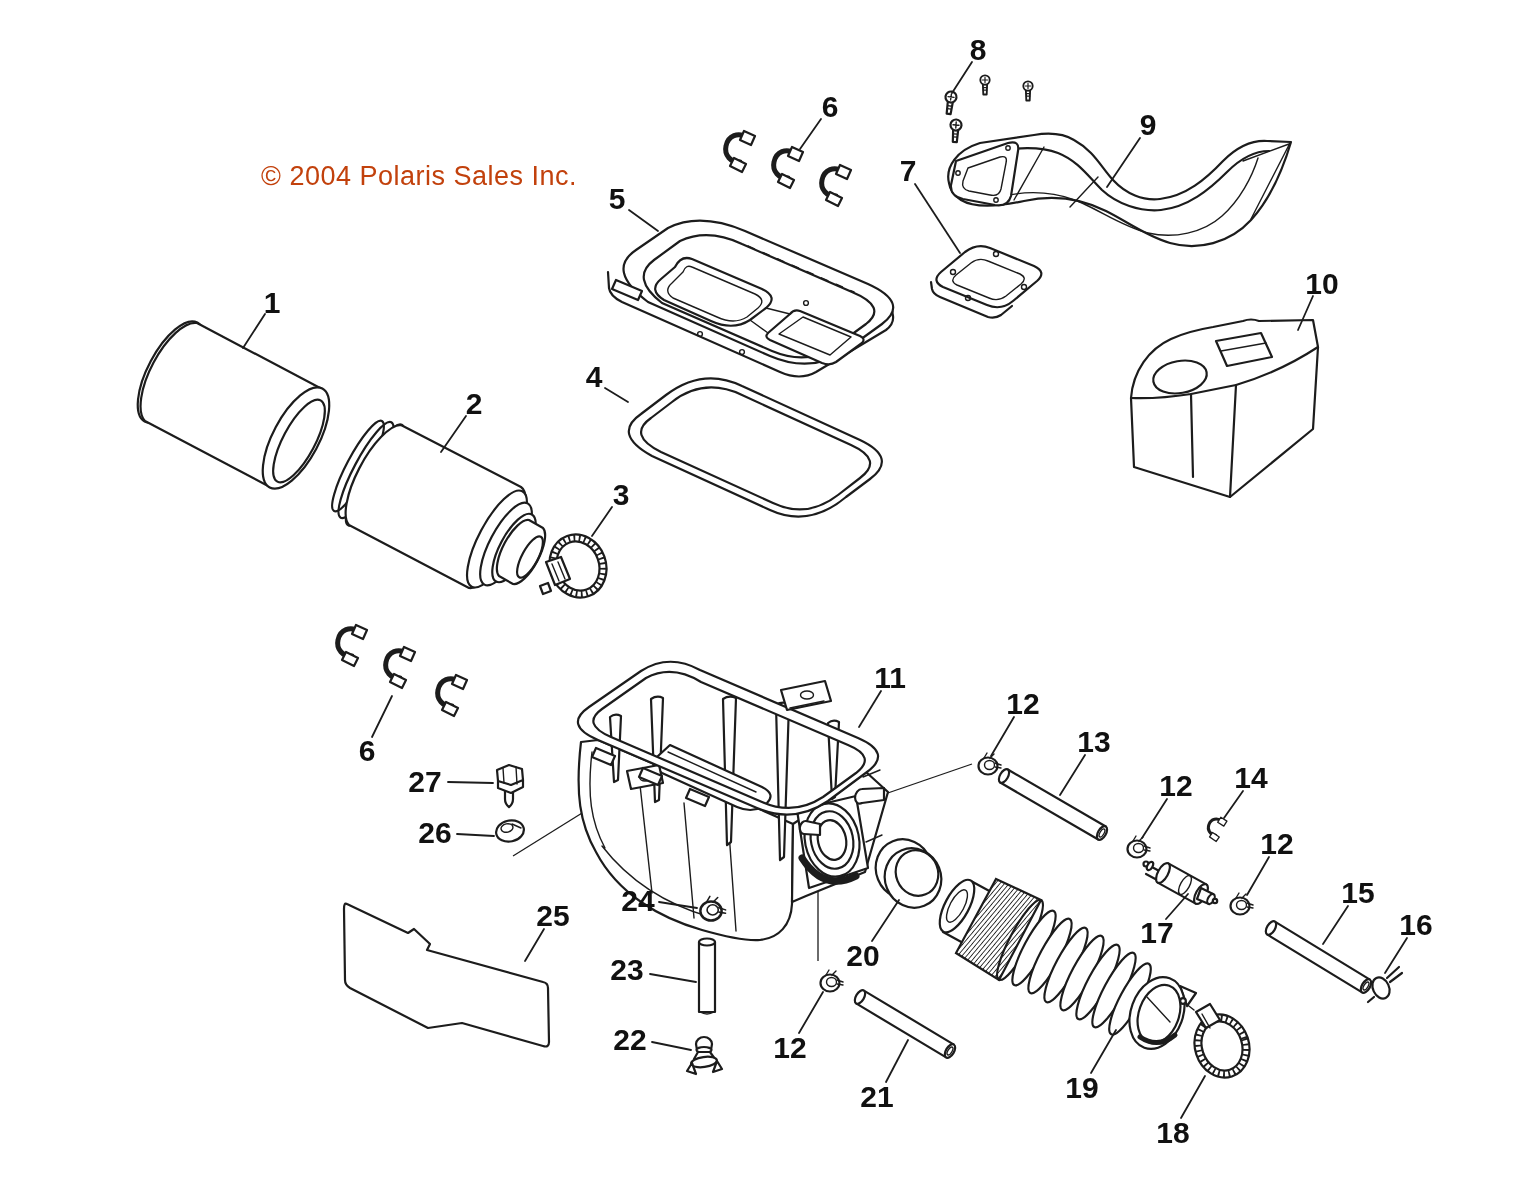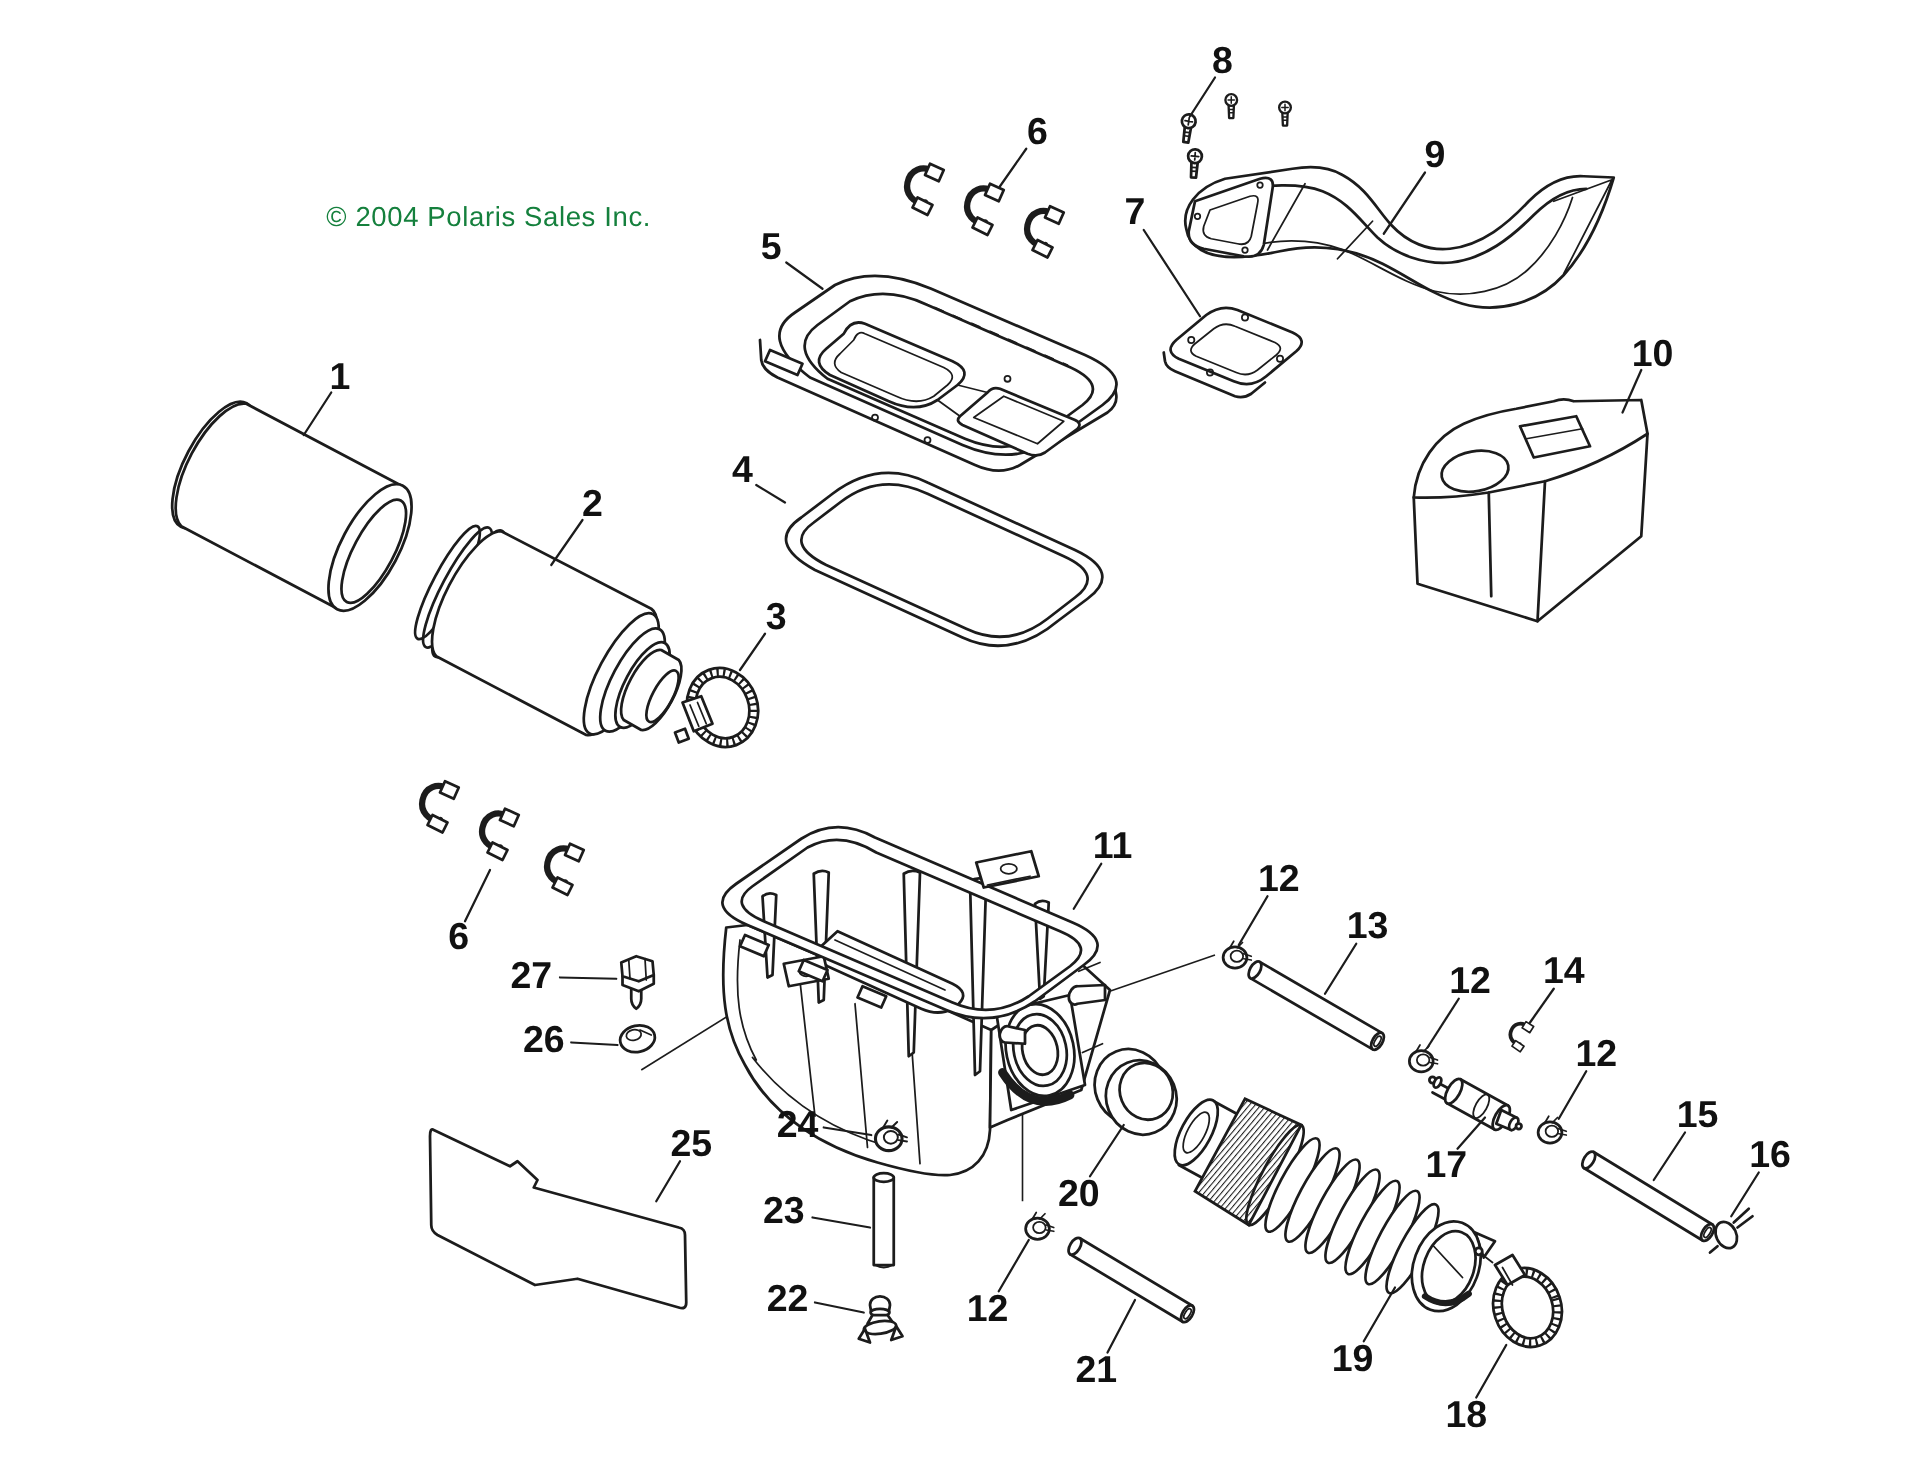--- a/index.html
+++ b/index.html
@@ -1,18 +1,18 @@
 <!DOCTYPE html>
 <html><head>
 <meta charset="utf-8">
 <style>
   html,body{margin:0;padding:0;background:#ffffff;}
   #stage{position:relative;width:1533px;height:1186px;background:#ffffff;overflow:hidden;
          font-family:"Liberation Sans",sans-serif;}
-  #copyright{position:absolute;left:261px;top:161px;font-size:22px;color:#15803d;
+  #copyright{position:absolute;left:261px;top:161px;font-size:27px;color:#c2410c;
              letter-spacing:0.5px;white-space:nowrap;}
   #diagram{position:absolute;left:0;top:0;}
   
   #diagram .s{stroke:#1c1c1c;stroke-width:2.2;fill:none;stroke-linecap:round;stroke-linejoin:round;}
   #diagram .w{stroke:#1c1c1c;stroke-width:2.2;fill:#ffffff;stroke-linecap:round;stroke-linejoin:round;}
   #diagram .k{stroke:#1c1c1c;stroke-width:2.2;fill:url(#knurl);}
   #diagram .t{stroke:#1c1c1c;stroke-width:1.4;fill:none;stroke-linecap:round;stroke-linejoin:round;}
   #diagram .d{stroke:#1c1c1c;stroke-width:6;fill:none;stroke-dasharray:1.8 3.4;}
   #diagram text.callout{font-family:"Liberation Sans",sans-serif;font-weight:700;font-size:30px;
                         fill:#111111;text-anchor:middle;dominant-baseline:central;}

